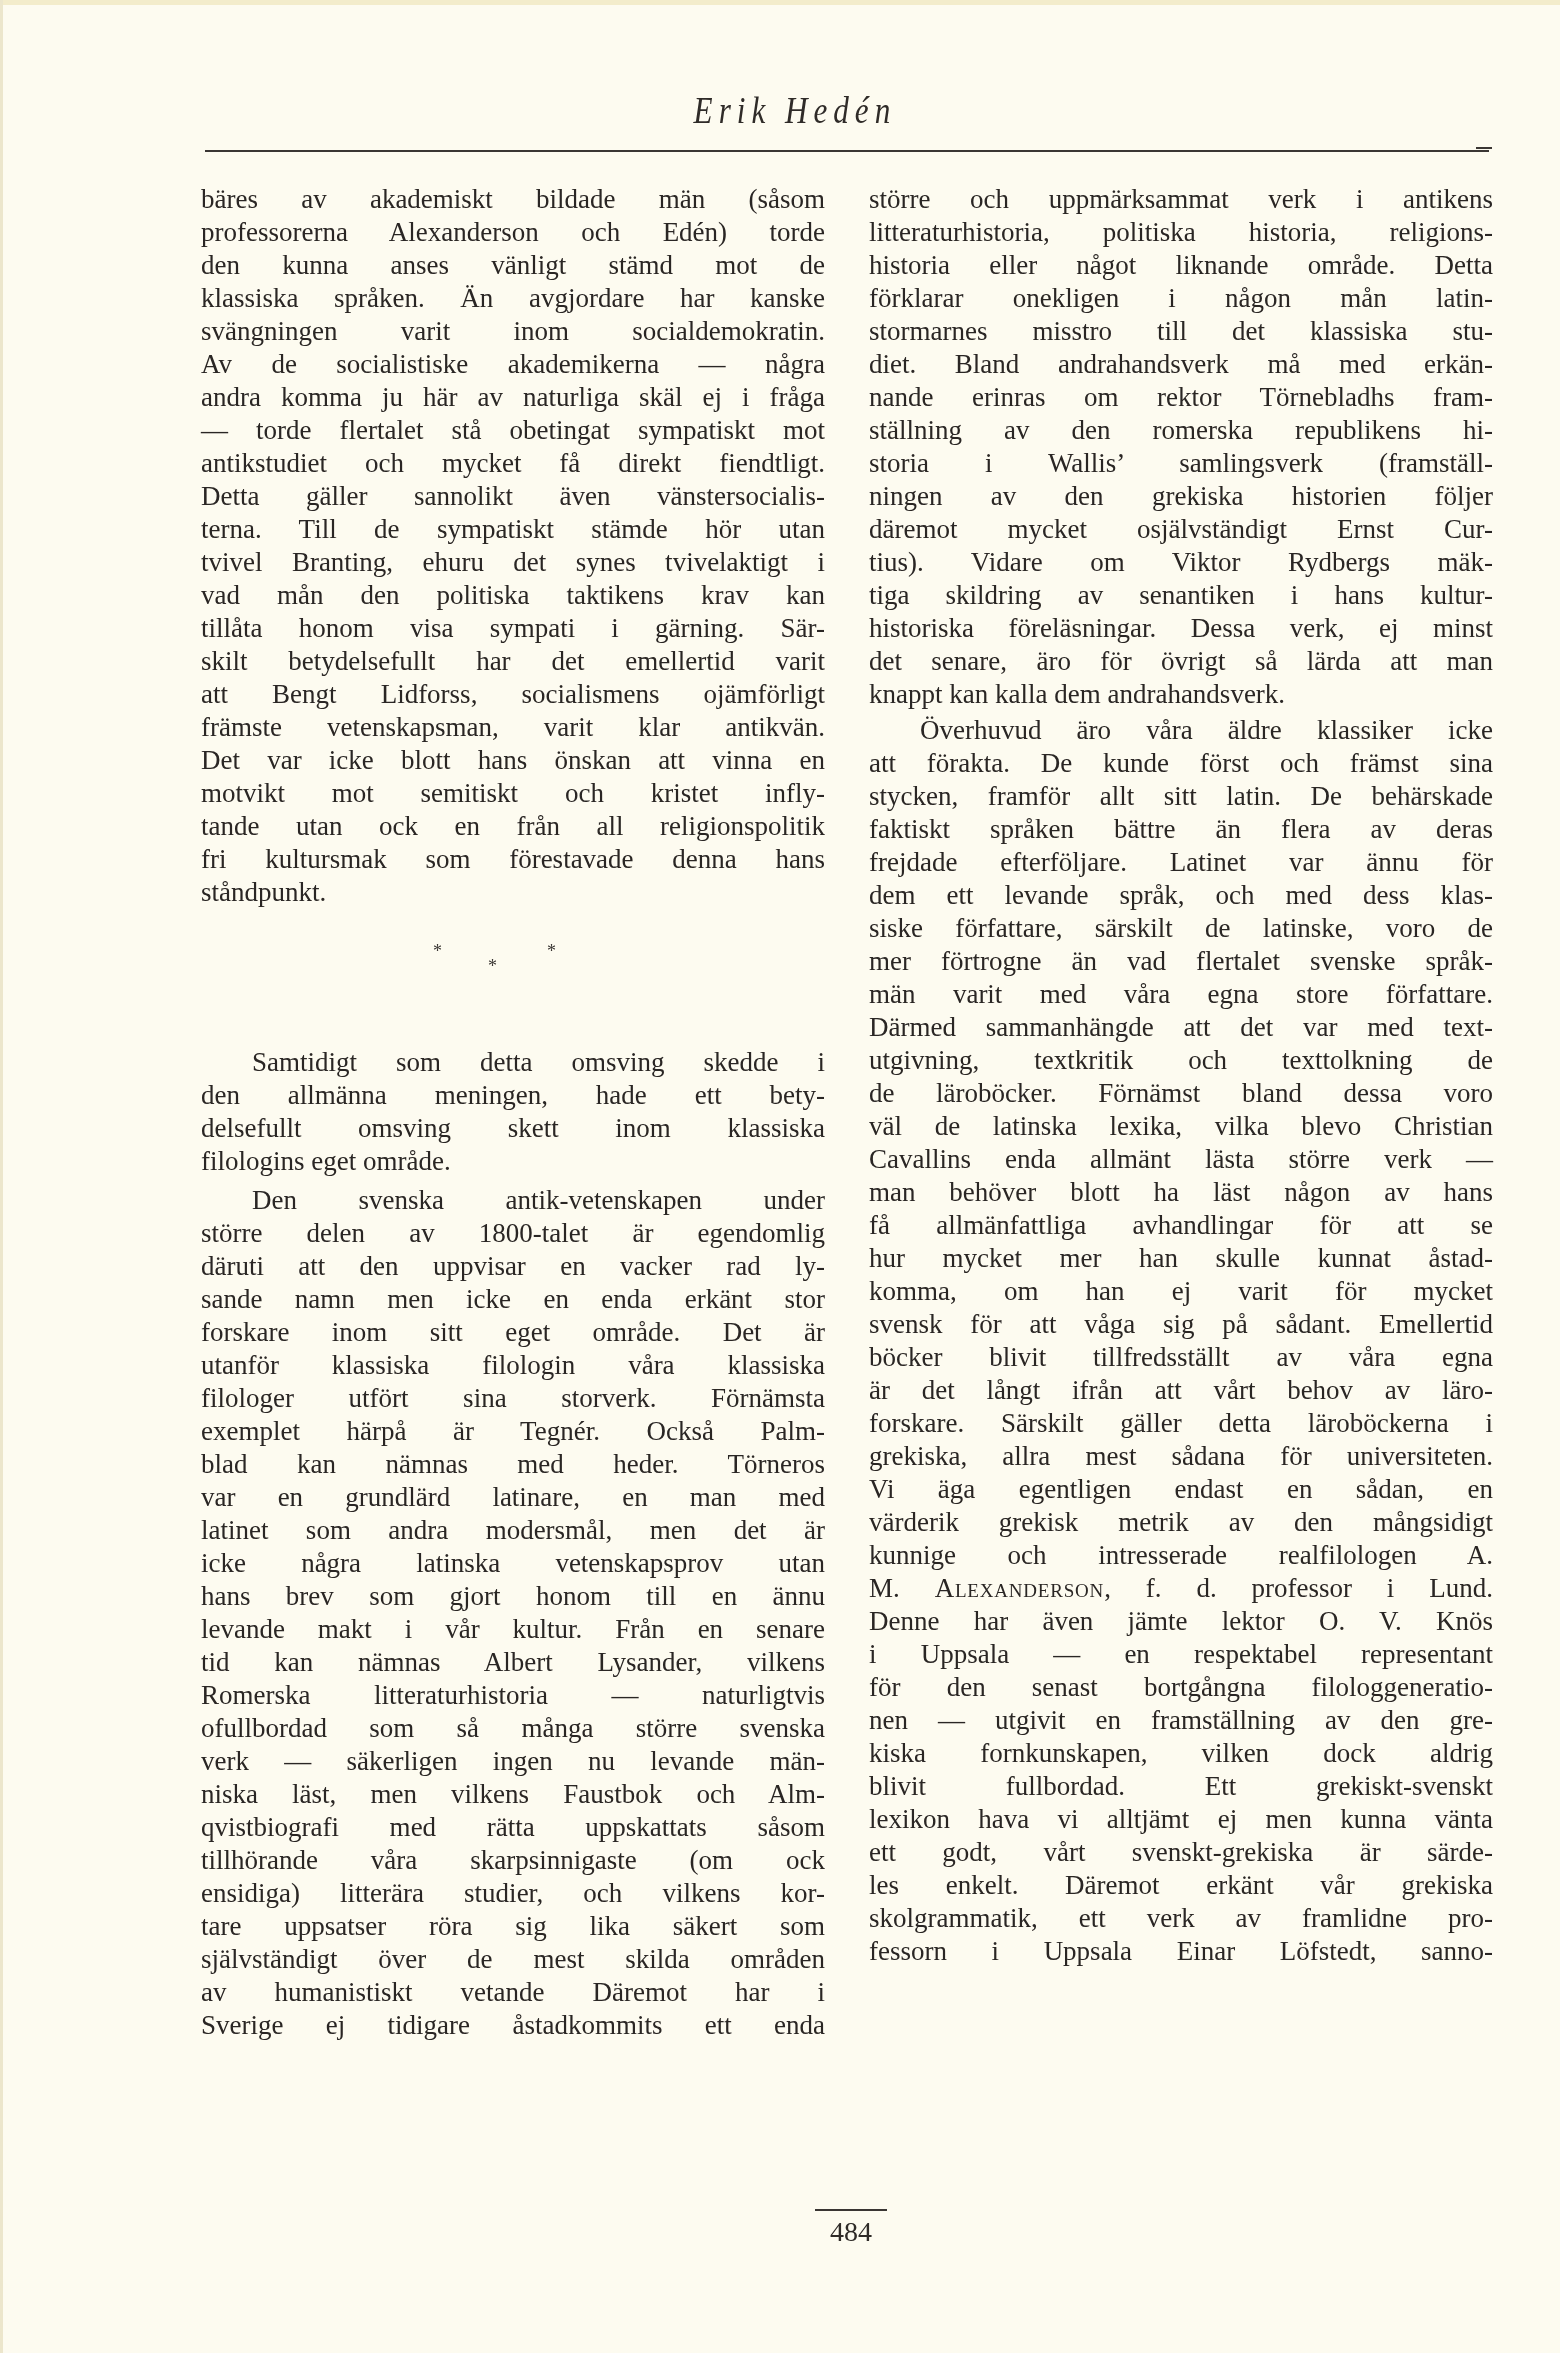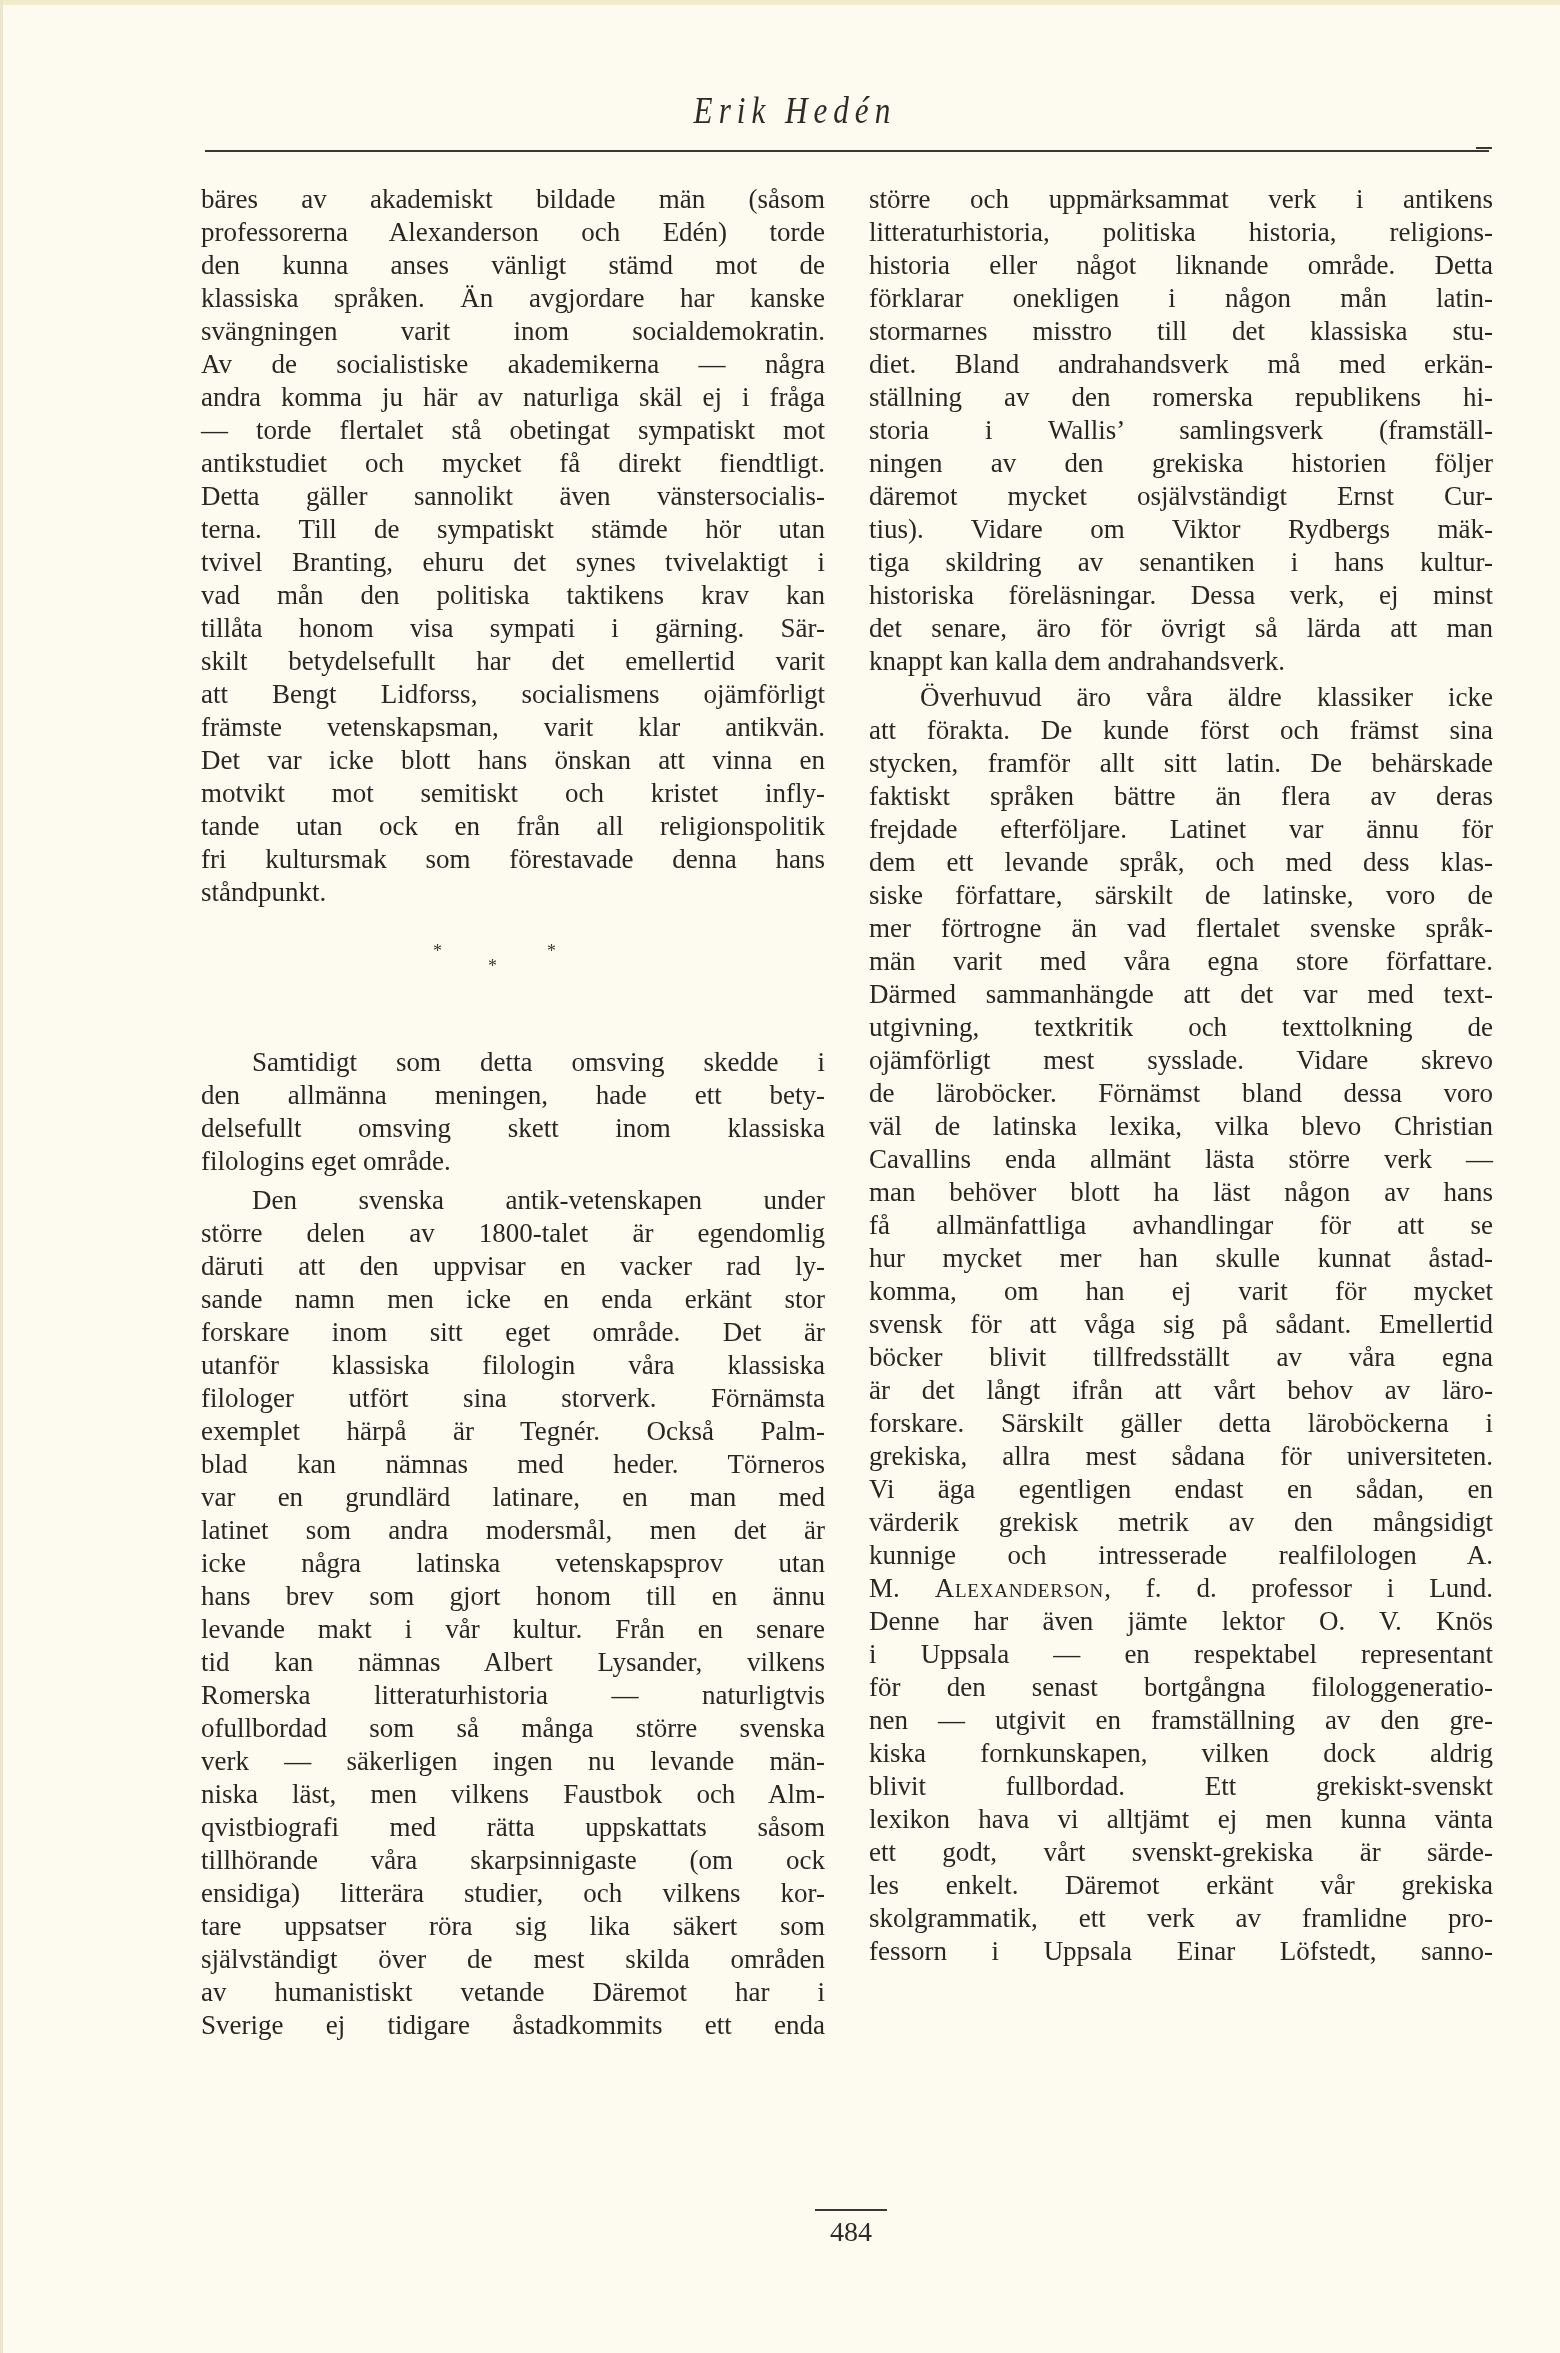--- a/index.html
+++ b/index.html
@@ -133,20 +133,21 @@
 </div>
 
 <div class="column col-right">
   <div id="rp1">
       <span class="line">större och uppmärksammat verk i antikens</span>
       <span class="line">litteraturhistoria, politiska historia, religions-</span>
       <span class="line">historia eller något liknande område. Detta</span>
       <span class="line">förklarar onekligen i någon mån latin-</span>
       <span class="line">stormarnes misstro till det klassiska stu-</span>
       <span class="line">diet. Bland andrahandsverk må med erkän-</span>
+      <span class="line">nande erinras om rektor Törnebladhs fram-</span>
       <span class="line">ställning av den romerska republikens hi-</span>
       <span class="line">storia i Wallis’ samlingsverk (framställ-</span>
       <span class="line">ningen av den grekiska historien följer</span>
       <span class="line">däremot mycket osjälvständigt Ernst Cur-</span>
       <span class="line">tius). Vidare om Viktor Rydbergs mäk-</span>
       <span class="line">tiga skildring av senantiken i hans kultur-</span>
       <span class="line">historiska föreläsningar. Dessa verk, ej minst</span>
       <span class="line">det senare, äro för övrigt så lärda att man</span>
       <span class="line last">knappt kan kalla dem andrahandsverk.</span>
     </div>
@@ -156,21 +157,20 @@
       <span class="line">att förakta. De kunde först och främst sina</span>
       <span class="line">stycken, framför allt sitt latin. De behärskade</span>
       <span class="line">faktiskt språken bättre än flera av deras</span>
       <span class="line">frejdade efterföljare. Latinet var ännu för</span>
       <span class="line">dem ett levande språk, och med dess klas-</span>
       <span class="line">siske författare, särskilt de latinske, voro de</span>
       <span class="line">mer förtrogne än vad flertalet svenske språk-</span>
       <span class="line">män varit med våra egna store författare.</span>
       <span class="line">Därmed sammanhängde att det var med text-</span>
       <span class="line">utgivning, textkritik och texttolkning de</span>
-      <span class="line">ojämförligt mest sysslade. Vidare skrevo</span>
       <span class="line">de läroböcker. Förnämst bland dessa voro</span>
       <span class="line">väl de latinska lexika, vilka blevo Christian</span>
       <span class="line">Cavallins enda allmänt lästa större verk —</span>
       <span class="line">man behöver blott ha läst någon av hans</span>
       <span class="line">få allmänfattliga avhandlingar för att se</span>
       <span class="line">hur mycket mer han skulle kunnat åstad-</span>
       <span class="line">komma, om han ej varit för mycket</span>
       <span class="line">svensk för att våga sig på sådant. Emellertid</span>
       <span class="line">böcker blivit tillfredsställt av våra egna</span>
       <span class="line">är det långt ifrån att vårt behov av läro-</span>

